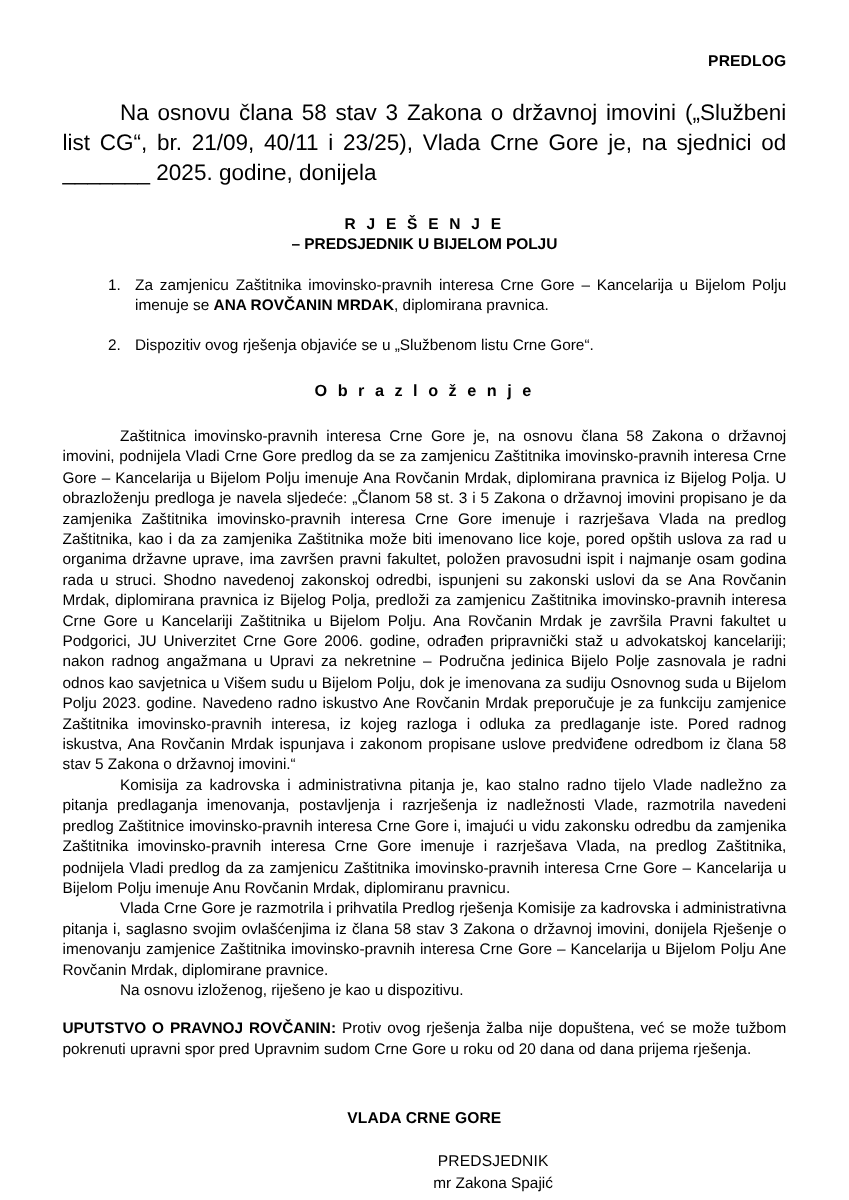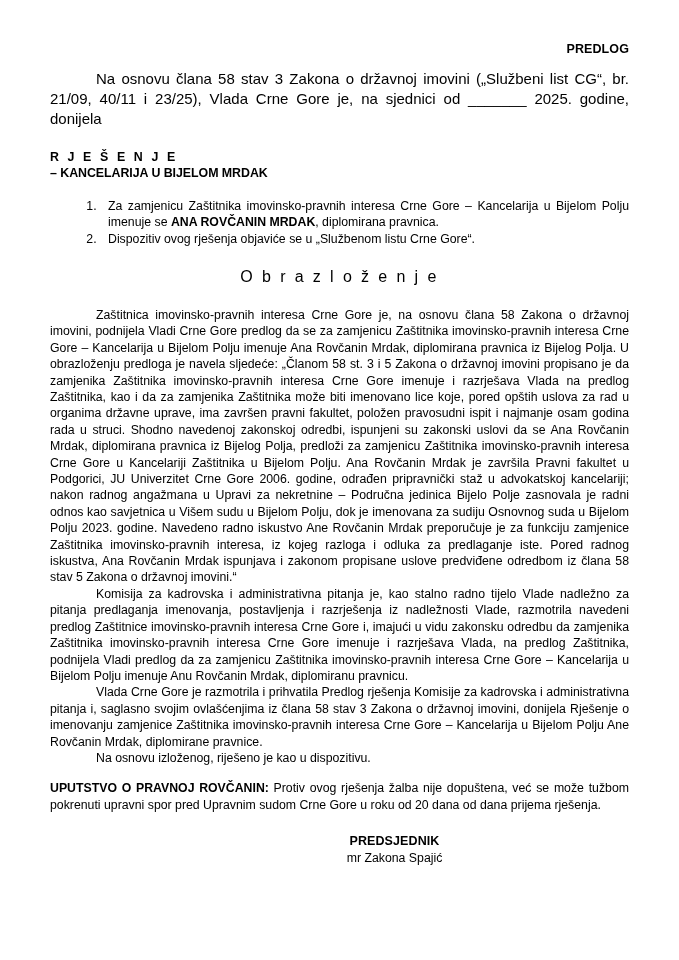--- a/index.html
+++ b/index.html
@@ -24,28 +24,29 @@
   }
   .label-predlog {
     text-align: right;
     font-weight: bold;
     font-size: 12.5px;
     line-height: 1.2;
     padding-top: 42px;
     letter-spacing: 0.1px;
   }
   .intro {
-    font-size: 15px;
+    font-size: 18px;
     line-height: 1.33;
     text-align: justify;
     text-indent: 46px;
-    margin-top: 12px;
+    margin-top: 22px;
   }
   .title-block {
     margin-top: 20px;
+    text-align: center;
     font-weight: bold;
     font-size: 12.4px;
     line-height: 1.32;
   }
   .title-main {
     letter-spacing: 2.6px;
   }
   .title-sub {
     letter-spacing: -0.05px;
   }
@@ -55,29 +56,30 @@
   ol.items {
     margin: 16px 0 0 0;
     padding-left: 50px;
     font-size: 12.3px;
     line-height: 1.34;
   }
   ol.items li {
     text-align: justify;
     padding-left: 8px;
     margin-bottom: 0px;
+    margin-top: 15px;
   }
   ol.items li::marker {
     font-weight: normal;
   }
   .bold { font-weight: bold; }
   .heading-obraz {
     text-align: center;
-    font-weight: normal;
-    font-size: 16px;
+    font-weight: bold;
+    font-size: 13px;
     margin-top: 21px;
     letter-spacing: 2.4px;
   }
   p.body {
     font-size: 12.3px;
     line-height: 1.335;
     text-align: justify;
     margin: 0;
     text-indent: 46px;
   }
@@ -105,40 +107,40 @@
     letter-spacing: 0.1px;
   }
   .sig-block {
     margin-top: 20px;
     text-align: center;
     font-size: 12.3px;
     line-height: 1.38;
     padding-left: 110px;
   }
   .sig-title {
-    font-weight: bold;
+    font-weight: normal;
     font-size: 12.5px;
     letter-spacing: 0.1px;
   }
   .sig-name {
     font-weight: normal;
   }
 </style>
 </head>
 <body>
 
 <div class="page">
 
   <div class="label-predlog">PREDLOG</div>
 
   <div class="intro">Na osnovu člana 58 stav 3 Zakona o državnoj imovini („Službeni list CG“, br. 21/09, 40/11 i 23/25), Vlada Crne Gore je, na sjednici od _______ 2025. godine, donijela</div>
 
   <div class="title-block">
     <div class="title-main">R J E Š E N J E</div>
-    <div class="title-sub2">– KANCELARIJA U BIJELOM MRDAK</div>
+    <div class="title-sub2">– PREDSJEDNIK U BIJELOM POLJU</div>
   </div>
 
   <ol class="items">
     <li>
       <span>Za zamjenicu Zaštitnika imovinsko-pravnih interesa Crne Gore – Kancelarija u Bijelom Polju imenuje se </span><span class="bold">ANA ROVČANIN MRDAK</span><span>, diplomirana pravnica.</span>
     </li>
     <li>
       <span>Dispozitiv ovog rješenja objaviće se u „Službenom listu Crne Gore“.</span>
     </li>
   </ol>
@@ -148,19 +150,20 @@
   <p class="body first">Zaštitnica imovinsko-pravnih interesa Crne Gore je, na osnovu člana 58 Zakona o državnoj imovini, podnijela Vladi Crne Gore predlog da se za zamjenicu Zaštitnika imovinsko-pravnih interesa Crne Gore – Kancelarija u Bijelom Polju imenuje Ana Rovčanin Mrdak, diplomirana pravnica iz Bijelog Polja. U obrazloženju predloga je navela sljedeće: „Članom 58 st. 3 i 5 Zakona o državnoj imovini propisano je da zamjenika Zaštitnika imovinsko-pravnih interesa Crne Gore imenuje i razrješava Vlada na predlog Zaštitnika, kao i da za zamjenika Zaštitnika može biti imenovano lice koje, pored opštih uslova za rad u organima državne uprave, ima završen pravni fakultet, položen pravosudni ispit i najmanje osam godina rada u struci. Shodno navedenoj zakonskoj odredbi, ispunjeni su zakonski uslovi da se Ana Rovčanin Mrdak, diplomirana pravnica iz Bijelog Polja, predloži za zamjenicu Zaštitnika imovinsko-pravnih interesa Crne Gore u Kancelariji Zaštitnika u Bijelom Polju. Ana Rovčanin Mrdak je završila Pravni fakultet u Podgorici, JU Univerzitet Crne Gore 2006. godine, odrađen pripravnički staž u advokatskoj kancelariji; nakon radnog angažmana u Upravi za nekretnine – Područna jedinica Bijelo Polje zasnovala je radni odnos kao savjetnica u Višem sudu u Bijelom Polju, dok je imenovana za sudiju Osnovnog suda u Bijelom Polju 2023. godine. Navedeno radno iskustvo Ane Rovčanin Mrdak preporučuje je za funkciju zamjenice Zaštitnika imovinsko-pravnih interesa, iz kojeg razloga i odluka za predlaganje iste. Pored radnog iskustva, Ana Rovčanin Mrdak ispunjava i zakonom propisane uslove predviđene odredbom iz člana 58 stav 5 Zakona o državnoj imovini.“</p>
   <p class="body">Komisija za kadrovska i administrativna pitanja je, kao stalno radno tijelo Vlade nadležno za pitanja predlaganja imenovanja, postavljenja i razrješenja iz nadležnosti Vlade, razmotrila navedeni predlog Zaštitnice imovinsko-pravnih interesa Crne Gore i, imajući u vidu zakonsku odredbu da zamjenika Zaštitnika imovinsko-pravnih interesa Crne Gore imenuje i razrješava Vlada, na predlog Zaštitnika, podnijela Vladi predlog da za zamjenicu Zaštitnika imovinsko-pravnih interesa Crne Gore – Kancelarija u Bijelom Polju imenuje Anu Rovčanin Mrdak, diplomiranu pravnicu.</p>
   <p class="body">Vlada Crne Gore je razmotrila i prihvatila Predlog rješenja Komisije za kadrovska i administrativna pitanja i, saglasno svojim ovlašćenjima iz člana 58 stav 3 Zakona o državnoj imovini, donijela Rješenje o imenovanju zamjenice Zaštitnika imovinsko-pravnih interesa Crne Gore – Kancelarija u Bijelom Polju Ane Rovčanin Mrdak, diplomirane pravnice.</p>
   <p class="body">Na osnovu izloženog, riješeno je kao u dispozitivu.</p>
 
   <p class="legal">
     <span class="bold">UPUTSTVO O PRAVNOJ ROVČANIN:</span><span> Protiv ovog rješenja žalba nije dopuštena, već se može tužbom pokrenuti upravni spor pred Upravnim sudom Crne Gore u roku od 20 dana od dana prijema rješenja.</span>
   </p>
 
 
+  <div class="gov-line">VLADA CRNE GORE</div>
 
   <div class="sig-block">
     <div class="sig-title">PREDSJEDNIK</div>
     <div class="sig-name">mr Zakona Spajić</div>
   </div>
 
 </div>
 
 </body></html>

